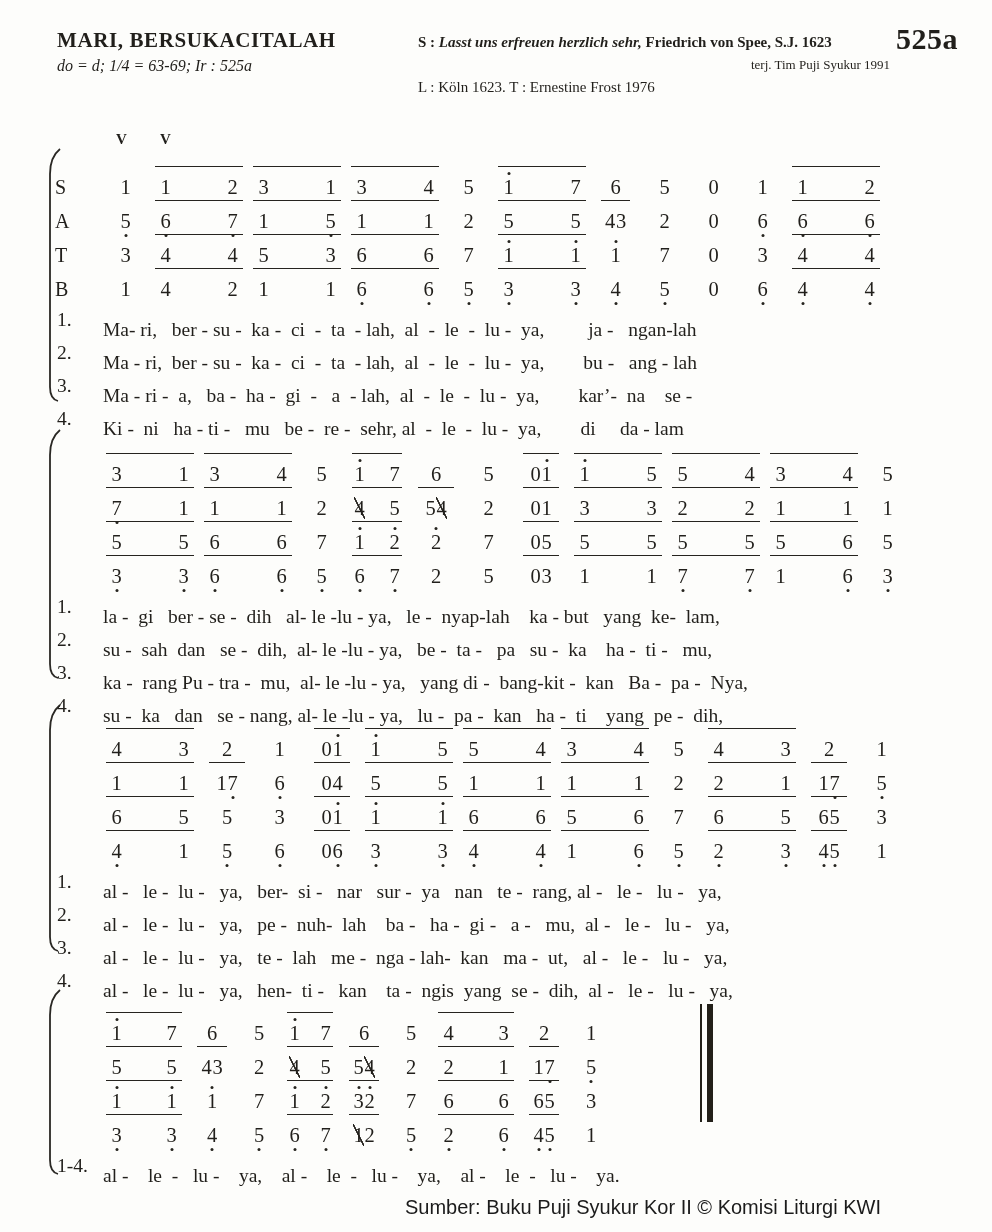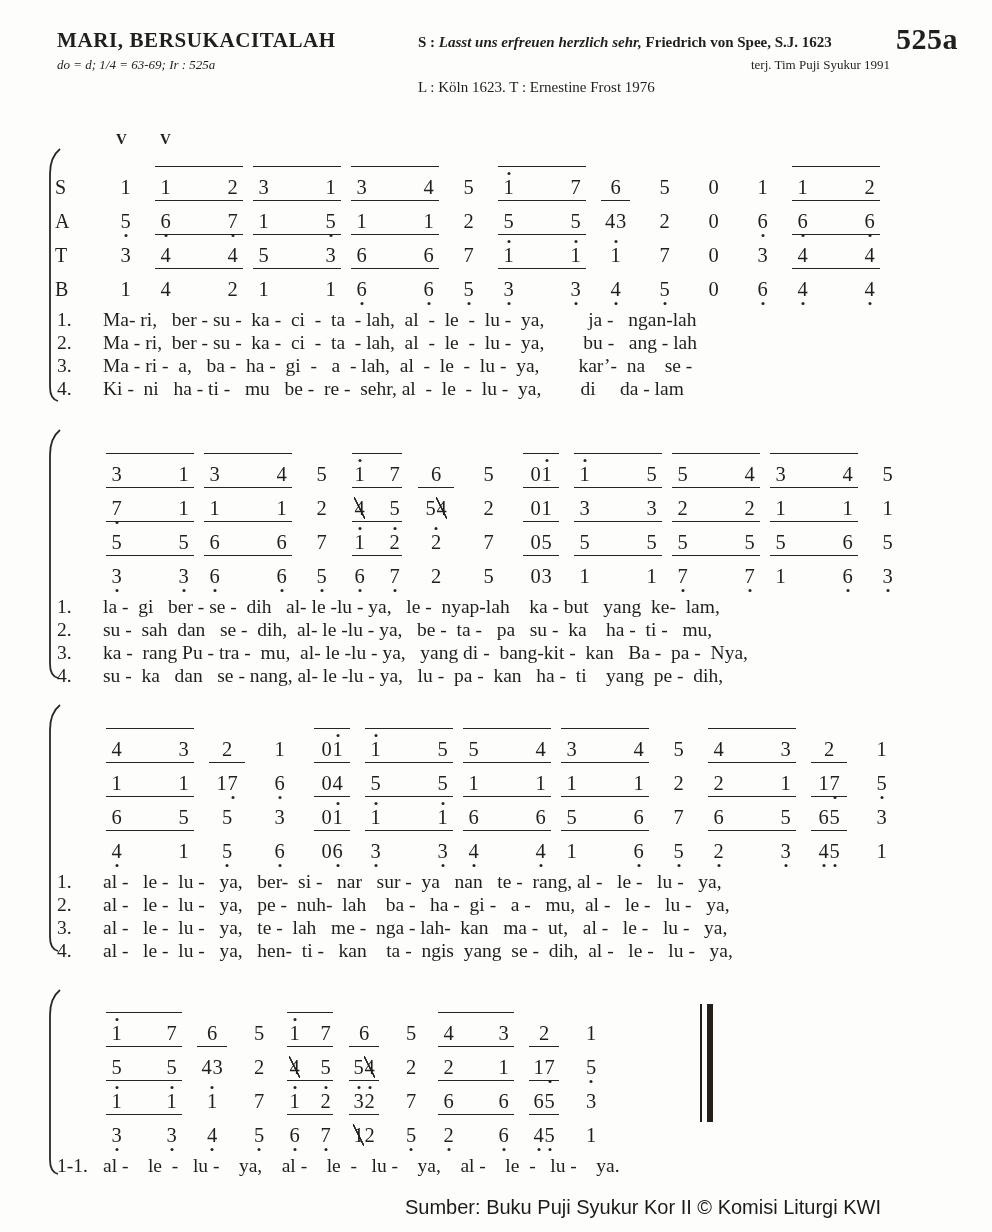--- a/index.html
+++ b/index.html
@@ -1,21 +1,21 @@
 <!DOCTYPE html>
 <html><head>
 <meta charset="utf-8">
 <style>
   html,body{margin:0;padding:0;background:#e8e8e8;}
   .page{position:relative;width:992px;height:1232px;background:#fdfdfb;margin:0 auto;
         color:#211f1b;font-family:"Liberation Serif",serif;overflow:hidden;}
 
   
   .title{position:absolute;left:57px;top:28px;font-size:21px;font-weight:bold;letter-spacing:.6px;}
-  .tempo{position:absolute;left:57px;top:57px;font-size:13px;font-style:italic;}
+  .tempo{position:absolute;left:57px;top:57px;font-size:16px;font-style:italic;}
   .srcline{position:absolute;left:418px;top:34px;width:472px;font-size:15px;text-align:left;white-space:nowrap;font-weight:bold;}
   .srcline .it{font-style:italic;}
   .hymn-no{position:absolute;left:896px;top:22px;font-size:30px;font-weight:bold;letter-spacing:.5px;}
   .transline{position:absolute;left:418px;top:57px;width:472px;font-size:13px;text-align:right;}
   .credline{position:absolute;left:418px;top:79px;width:472px;font-size:15px;text-align:left;}
 
   
   .breath{position:absolute;top:131px;font-size:15px;font-weight:bold;letter-spacing:1px;}
 
   
@@ -39,21 +39,21 @@
   .k-np.beamed::before{left:4px;right:4px;}
   .note.da::before{content:'';position:absolute;top:-4.5px;left:50%;transform:translateX(-50%);
         width:3px;height:3px;border-radius:50%;background:#26241f;}
   .note.db::after{content:'';position:absolute;bottom:-4.5px;left:50%;transform:translateX(-50%);
         width:3px;height:3px;border-radius:50%;background:#26241f;}
   .note.sl{background:linear-gradient(to top right,transparent 45%,#26241f 47%,#26241f 53%,transparent 55%);}
 
   .lyrics{margin-top:8px;}
   .lyr{display:flex;line-height:23px;}
   .lyr-n{width:46px;font-size:19.5px;flex:none;padding-left:2px;}
-  .lyr-t{white-space:pre;font-size:19.5px;}
+  .lyr-t{white-space:pre;font-size:19.5px;margin-top:10px;}
 
   
   .brace{position:absolute;left:46px;width:18px;}
   .brace path{stroke:#2a2824;stroke-width:1.8;fill:none;}
 
   
   .final-bar{position:absolute;left:700px;top:1004px;height:118px;width:13px;
         border-left:2.5px solid #232019;}
   .final-bar::after{content:'';position:absolute;left:4.5px;top:0;bottom:0;width:6px;background:#232019;}
 
@@ -1290,21 +1290,21 @@
           </span>
           <span class="cell k-s">
             <span class="grp">
               <span class="note">1</span>
             </span>
           </span>
         </div>
       </div>
       <div class="lyrics">
         <div class="lyr">
-          <span class="lyr-n">1-1.</span>
+          <span class="lyr-n">1-4.</span>
           <span class="lyr-t">al -    le  -   lu -    ya,    al -    le  -   lu -    ya,    al -    le  -   lu -    ya.</span>
         </div>
       </div>
     </div>
 
   <div class="final-bar"></div>
 
   <div class="footer">Sumber: Buku Puji Syukur Kor II © Komisi Liturgi KWI</div>
 </div>
 

